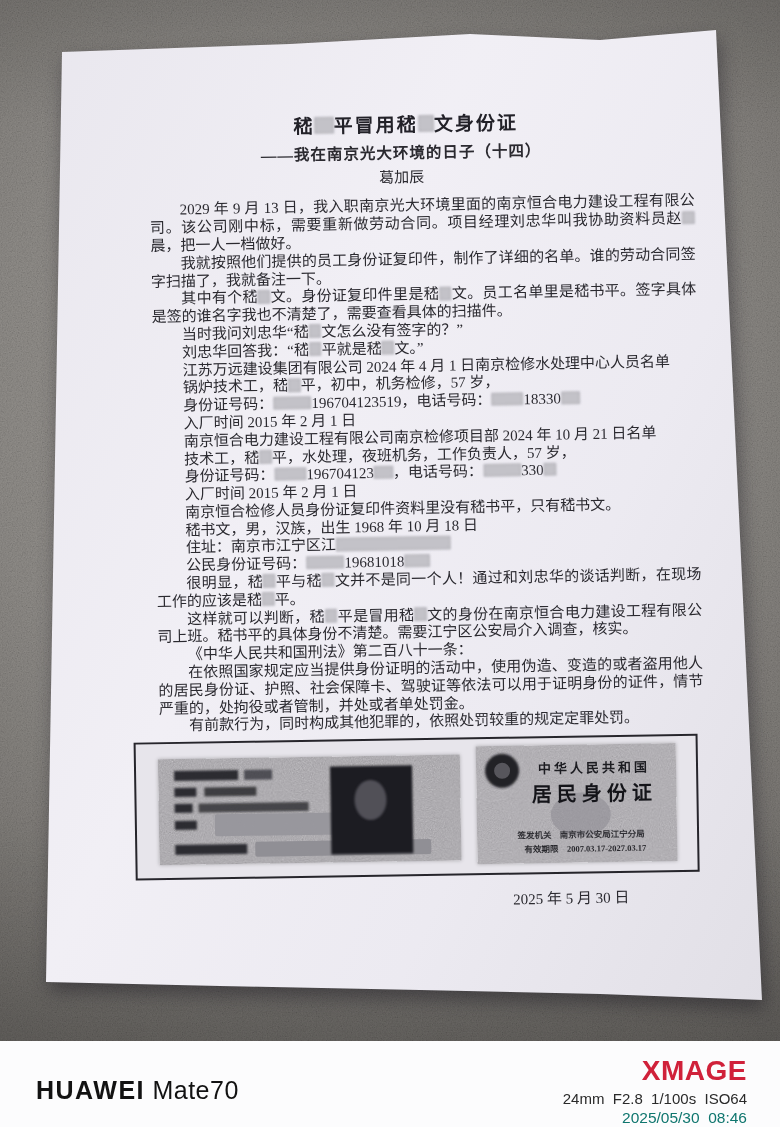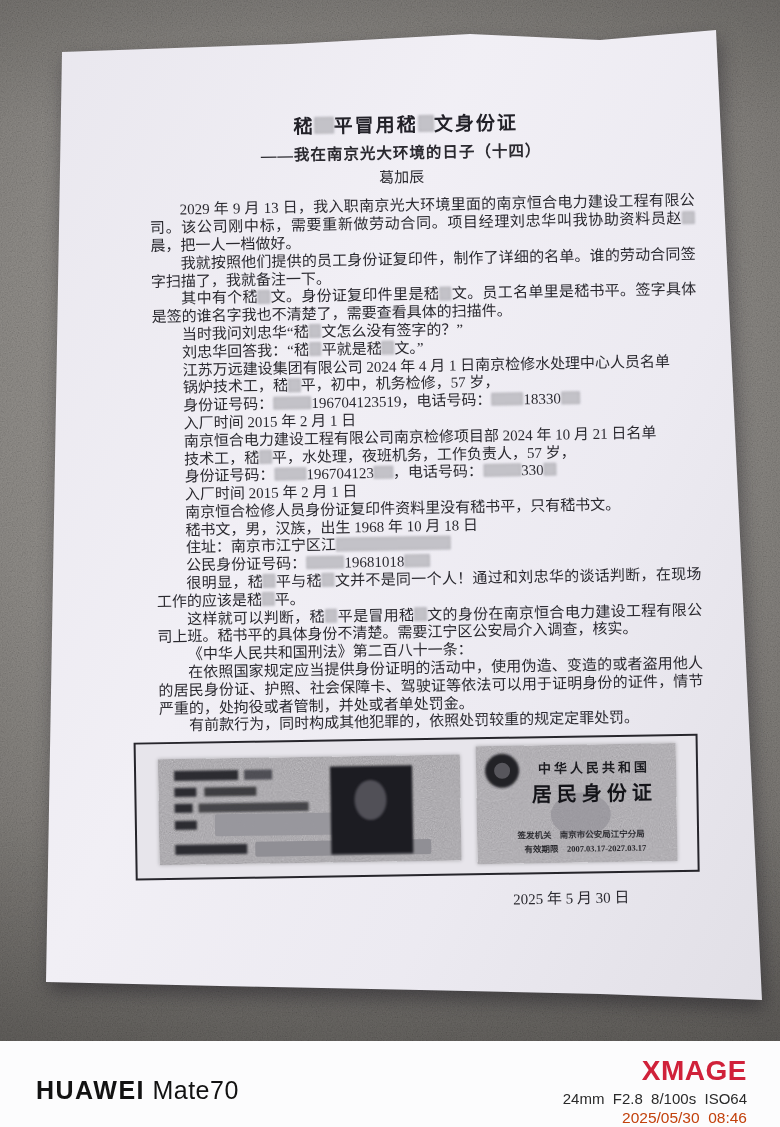--- a/index.html
+++ b/index.html
@@ -37,21 +37,21 @@
   
   .wm-bar{position:absolute;left:0;top:1041px;width:780px;height:99px;background:#fcfcfd;
          display:flex;justify-content:space-between;align-items:center;box-sizing:border-box;
          padding:0 33px 0 36px;font-family:"Liberation Sans","DejaVu Sans",sans-serif;}
   .wm-left{font-size:25px;color:#121212;letter-spacing:.5px;white-space:pre;}
   .wm-brand{font-weight:700;letter-spacing:1.5px;}
   .wm-model{font-weight:400;}
   .wm-right{text-align:right;line-height:1.28;}
   .wm-logo{font-weight:700;font-size:28px;letter-spacing:.5px;}
   .wm-exif{font-size:15px;color:#2a2a2a;white-space:pre;}
-  .wm-date{font-size:15.5px;color:#c2410c;white-space:pre;}
+  .wm-date{font-size:15.5px;color:#0f766e;white-space:pre;}
 </style>
 </head>
 <body>
 
 <div class="stage">
 
   <div class="photo">
     <svg class="carpet-noise" width="780" height="1041">
       <filter id="carpetN">
         <feTurbulence type="fractalNoise" baseFrequency="0.8" numOctaves="3" seed="11"></feTurbulence>
@@ -145,18 +145,18 @@
 
         </div>
       </div>
     </div>
   </div>
 
   <div class="wm-bar">
     <div class="wm-left"><span class="wm-brand">HUAWEI</span><span class="wm-model"> Mate70</span></div>
     <div class="wm-right">
       <div class="wm-logo" style="color: rgb(208, 33, 58);">XMAGE</div>
-      <div class="wm-exif">24mm  F2.8  8/100s  ISO64</div>
+      <div class="wm-exif">24mm  F2.8  1/100s  ISO64</div>
       <div class="wm-date">2025/05/30  08:46</div>
     </div>
   </div>
 
 </div>
 
 </body></html>

